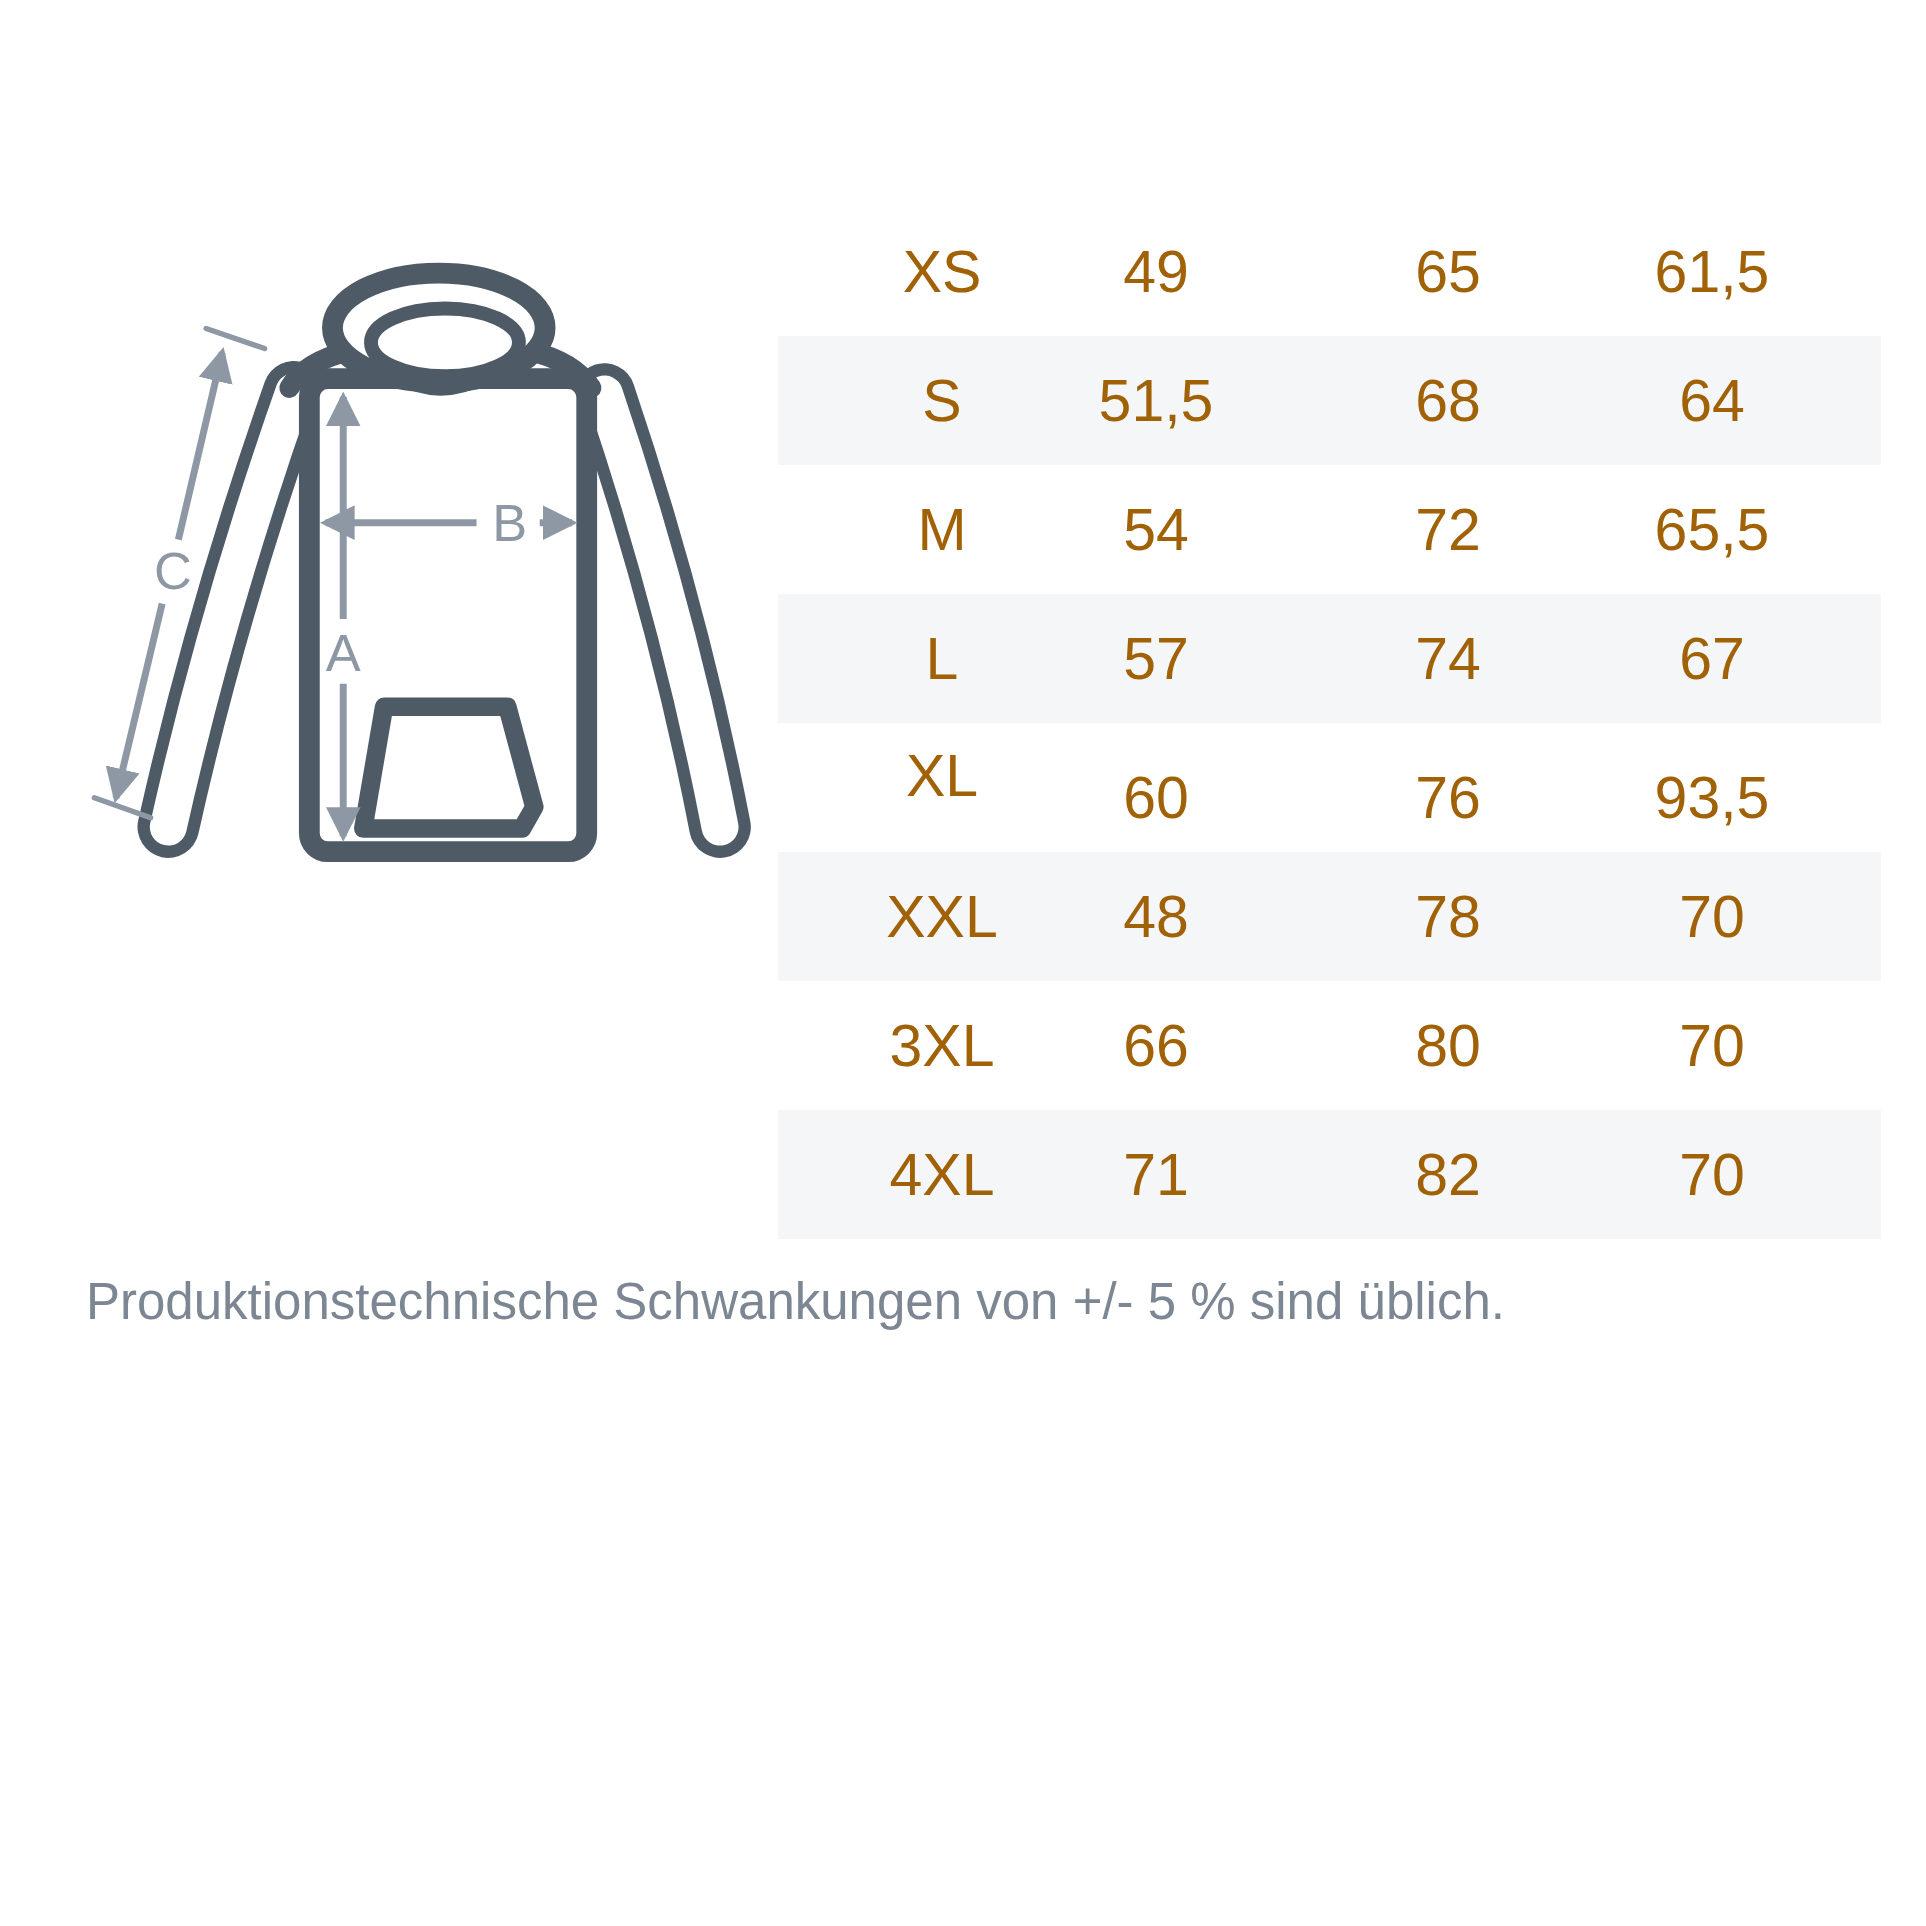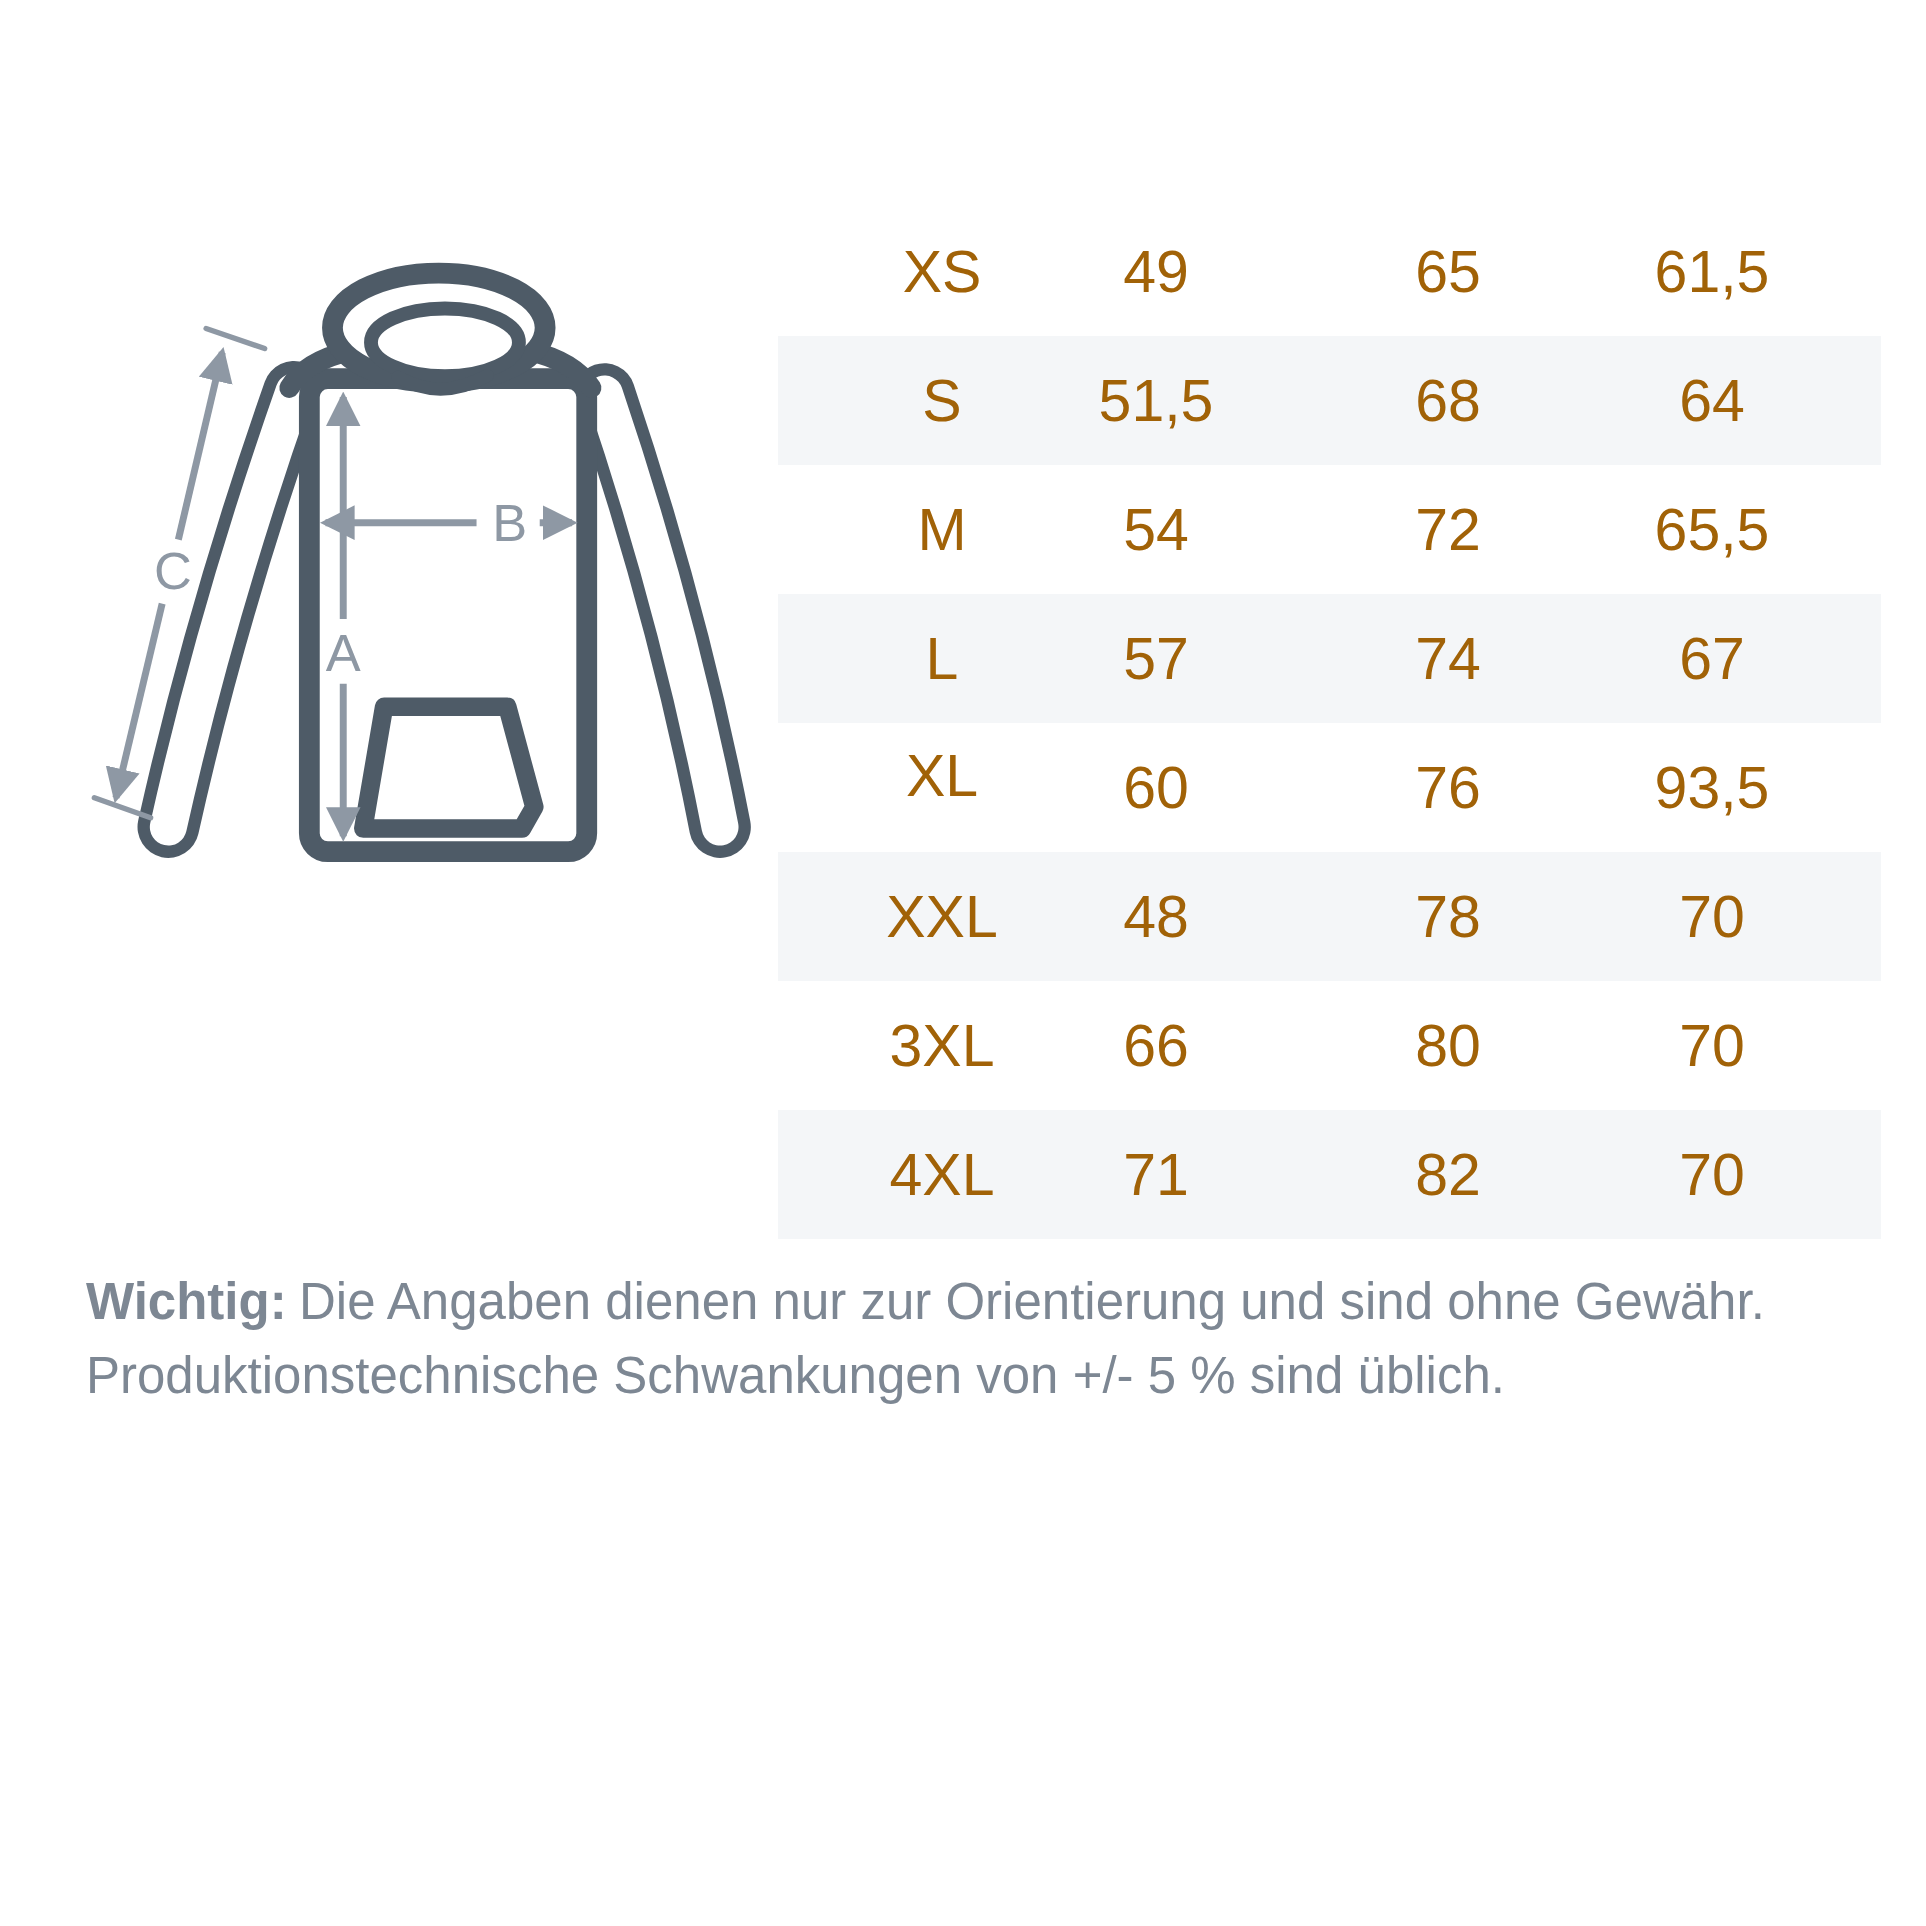--- a/index.html
+++ b/index.html
@@ -50,21 +50,21 @@
     font-size: 59px;
     color: #a16207;
     white-space: nowrap;
   }
   .c-size   { left: 164px;  }
   .c-breite { left: 378px;  }
   .c-hoehe  { left: 670px;  }
   .c-aermel { left: 934px; }
   
   .cell.up   { margin-top: -11.6px; }
-  .cell.down {  }
+  .cell.down { margin-top: 10px;  }
 
   
   .diagram {
     position: absolute;
     left: 62px; top: 212px;
     width: 732px; height: 663px;
   }
 
   
   .note {
@@ -177,20 +177,17 @@
     </div>
     <div class="size-row striped">
       <span class="cell c-size">4XL</span>
       <span class="cell c-breite">71</span>
       <span class="cell c-hoehe">82</span>
       <span class="cell c-aermel">70</span>
     </div>
   </div>
 
   <div class="note">
-    <div class="note-line">
-      <span class="note-bold">Wichtig:</span><span>Die Angaben dienen nur zur Orientierung und sind ohne Gewähr.</span>
-    </div>
     <div class="note-line">Produktionstechnische Schwankungen von +/- 5 % sind üblich.</div>
   </div>
 
 </div>
 
 
 </body></html>

